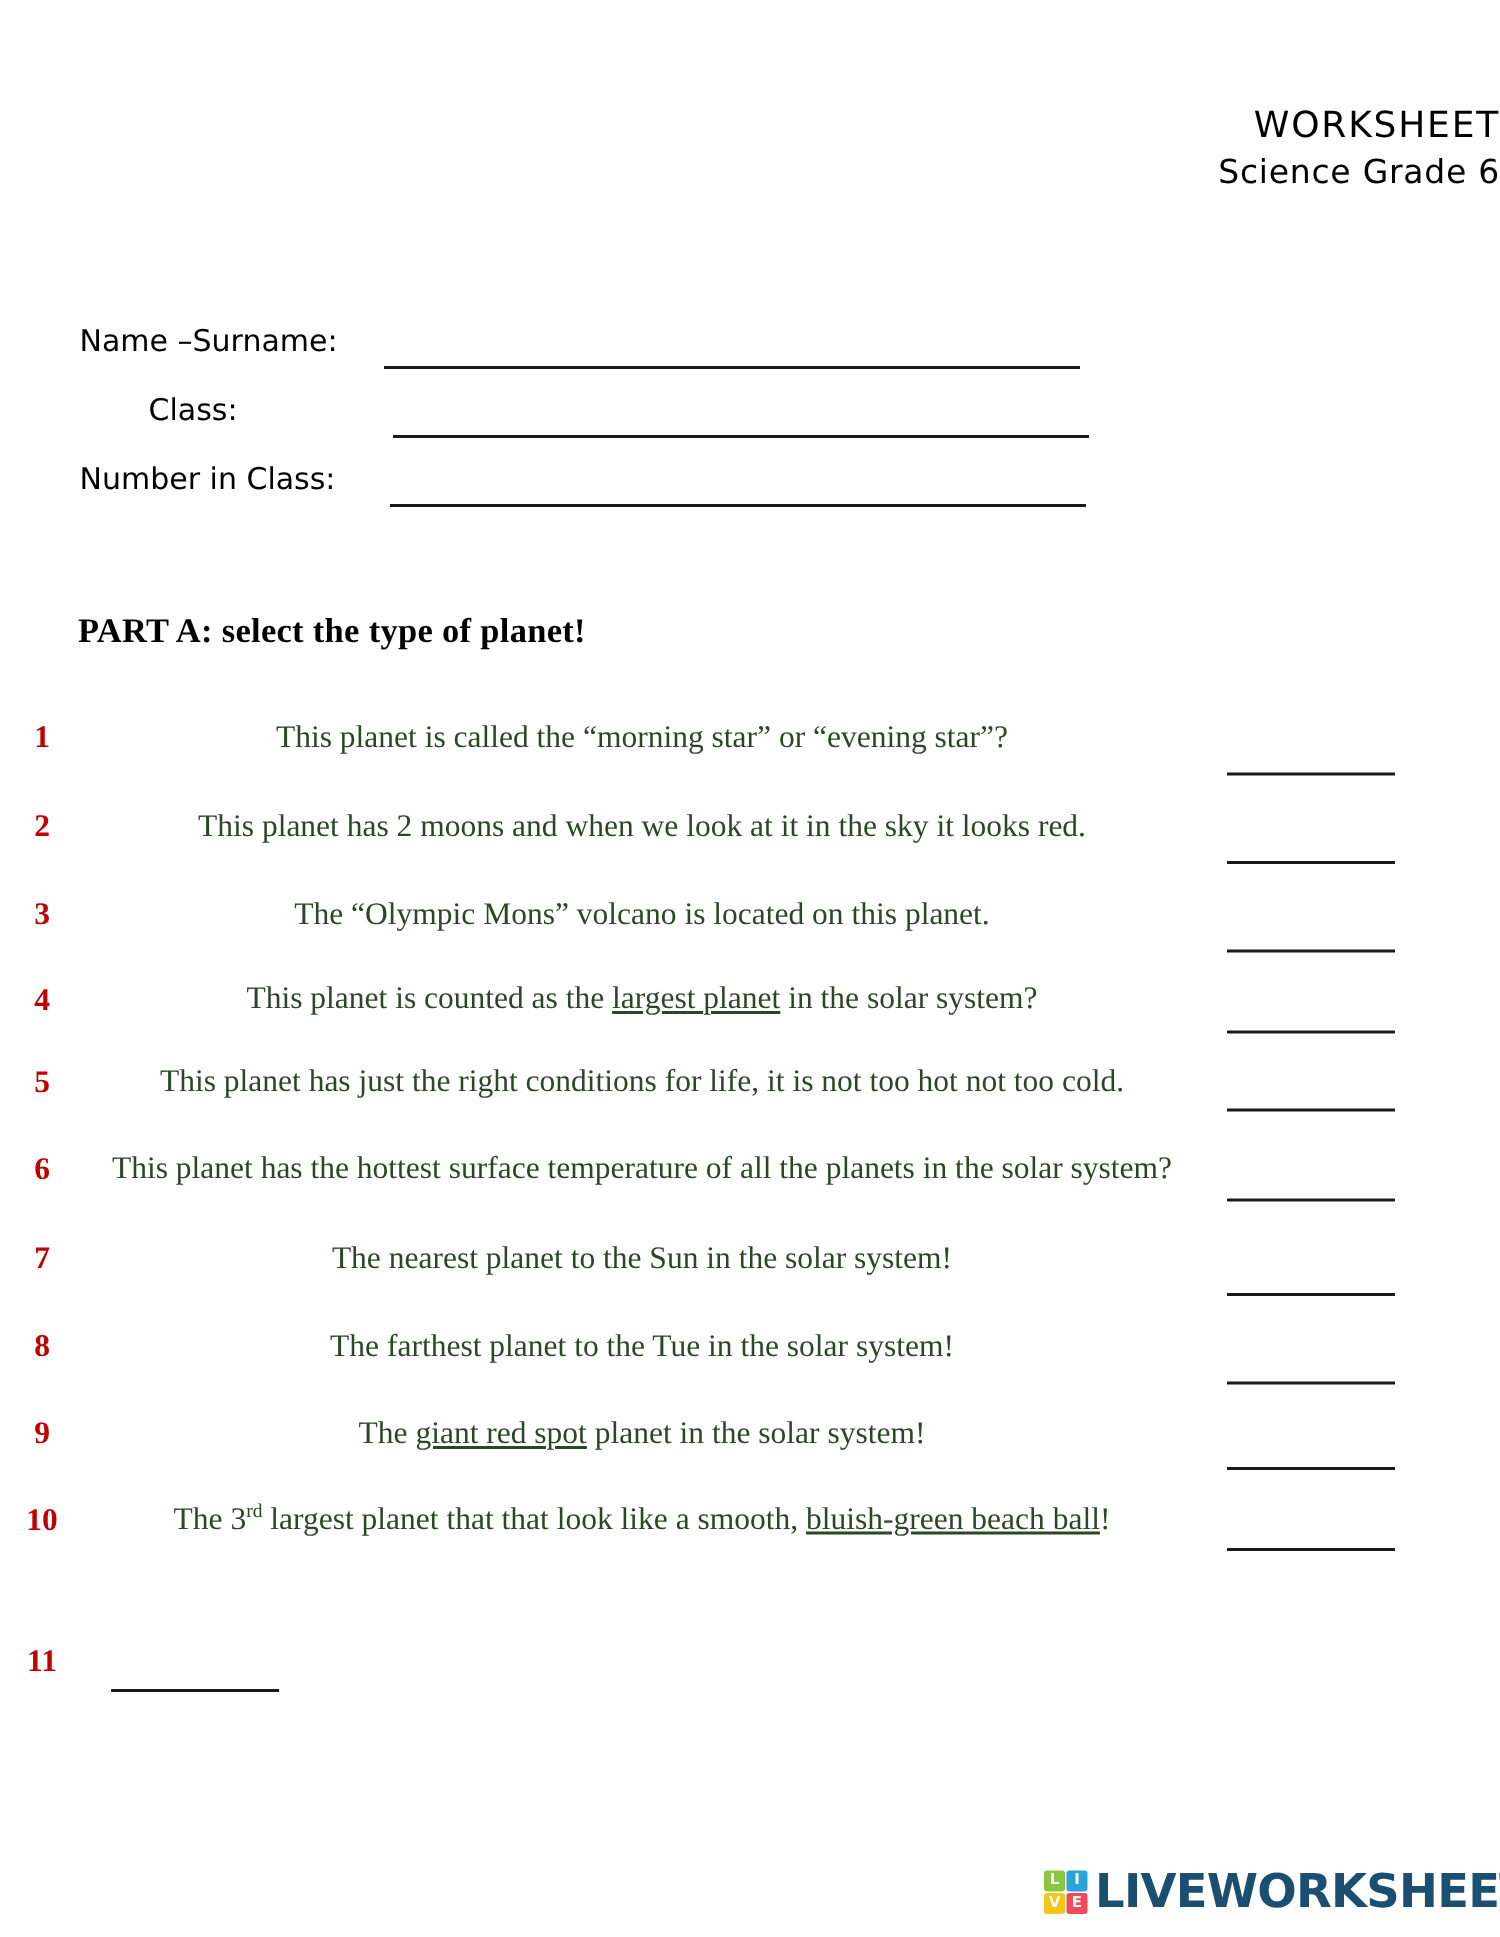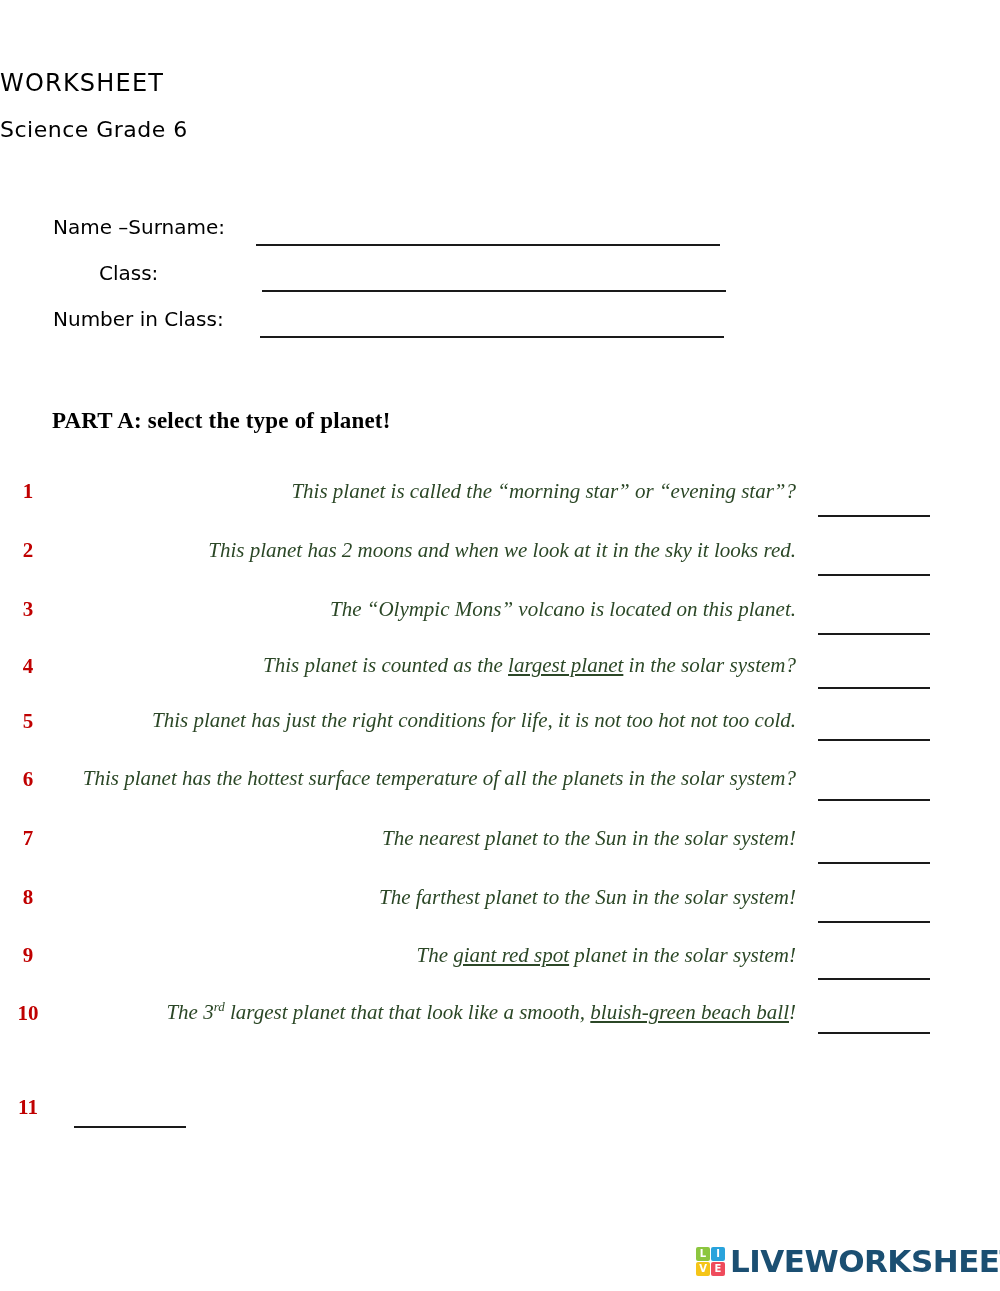--- a/index.html
+++ b/index.html
@@ -21,37 +21,37 @@
     height: 1291px;
     background: #ffffff;
   }
 
   
   .header {
     position: absolute;
     top: 70px;
     left: 0;
     width: 1000px;
-    text-align: left;
+    text-align: right;
   }
   .doc-title {
     font-family: "DejaVu Sans", "Liberation Sans", sans-serif;
     font-size: 24px;
     letter-spacing: 1.2px;
     color: #000000;
     font-weight: 400;
     line-height: 1.1;
   }
   .doc-subtitle {
     font-family: "DejaVu Sans", "Liberation Sans", sans-serif;
     font-size: 22px;
     letter-spacing: 0.5px;
     color: #000000;
     font-weight: 400;
-    margin-top: 22px;
+    margin-top: 8px;
     line-height: 1.1;
   }
 
   
   .fields {
     position: absolute;
     top: 213px;
     left: 0;
     width: 817px;
   }
@@ -111,28 +111,27 @@
     text-align: center;
     color: #c00000;
     font-family: "Liberation Serif", "DejaVu Serif", serif;
     font-weight: bold;
     font-size: 21px;
     line-height: 1.15;
   }
   .q-text {
     flex: 0 0 744px;
     width: 744px;
-    text-align: right;
+    text-align: center;
     color: #2b4726;
     font-family: "Liberation Serif", "DejaVu Serif", serif;
     font-size: 21px;
     line-height: 1.32;
     padding: 0 4px;
     box-sizing: border-box;
-    font-style: italic;
   }
   .q-text u { text-decoration: underline; margin-top: 16px; }
   .q-text sup {
     font-size: 0.62em;
     vertical-align: super;
     line-height: 0;
   }
   .q-blank-cell {
     flex: 1 1 auto;
     position: relative;
@@ -283,21 +282,21 @@
     <div class="q-row h7">
       <div class="q-num">7</div>
       <div class="q-text">The nearest planet to the Sun in the solar system!</div>
       <div class="q-blank-cell">
         <span class="q-blank"></span>
       </div>
     </div>
 
     <div class="q-row h8">
       <div class="q-num">8</div>
-      <div class="q-text">The farthest planet to the Sun in the solar system!</div>
+      <div class="q-text">The farthest planet to the Tue in the solar system!</div>
       <div class="q-blank-cell">
         <span class="q-blank"></span>
       </div>
     </div>
 
     <div class="q-row h9">
       <div class="q-num">9</div>
       <div class="q-text">The <u>giant red spot</u> planet in the solar system!</div>
       <div class="q-blank-cell">
         <span class="q-blank"></span>

